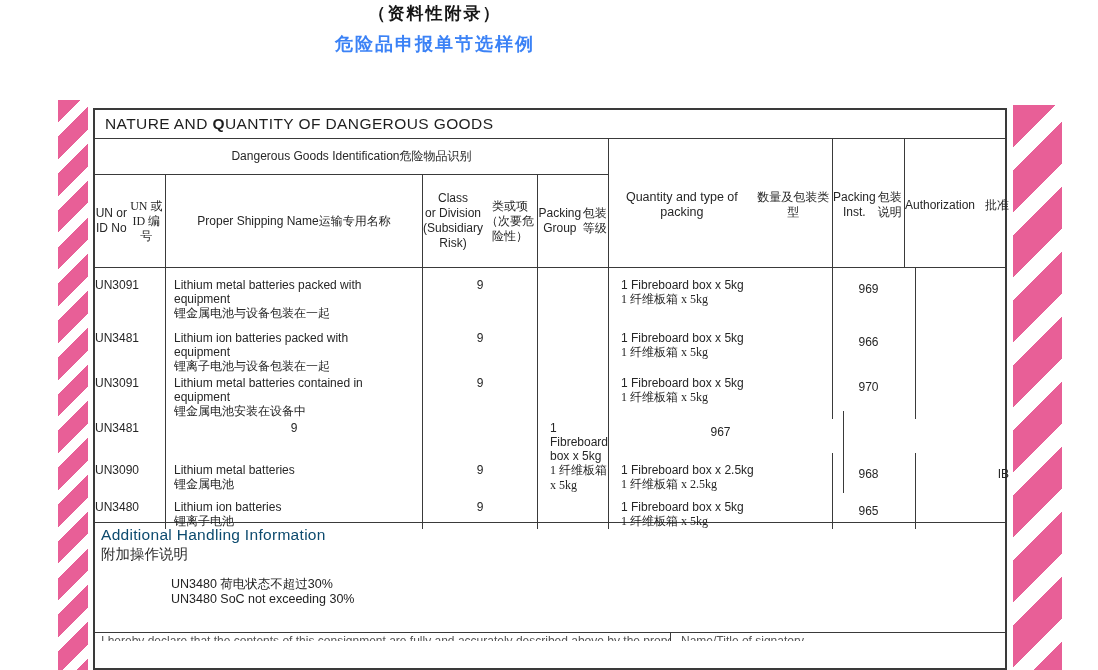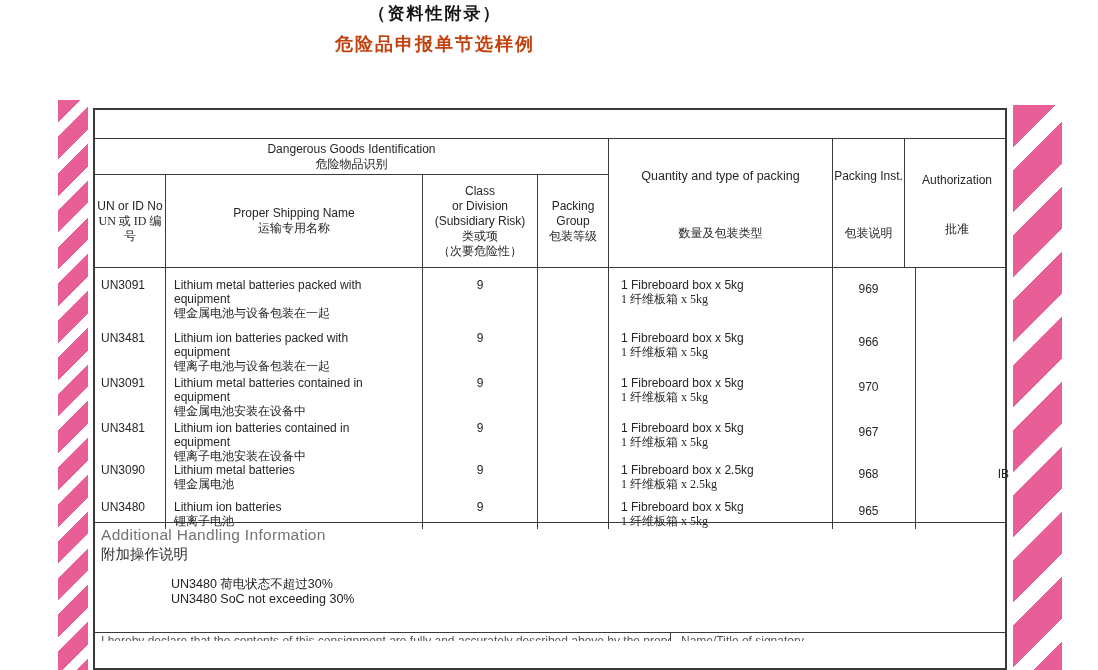--- a/index.html
+++ b/index.html
@@ -6,21 +6,21 @@
   body{
     width:1098px;height:670px;overflow:hidden;position:relative;
     background:#ffffff;
     font-family:"Liberation Sans","DejaVu Sans",sans-serif;
     color:#262626;
   }
   .zh{font-family:"Liberation Serif","DejaVu Serif",serif;}
   
   .heading-block{position:absolute;left:0;top:2px;width:870px;text-align:center;}
   .appendix-label{font-size:17px;font-weight:bold;color:#161616;letter-spacing:2px;}
-  .page-title{font-size:18px;font-weight:bold;color:#c2410c;margin-top:7px;letter-spacing:2px;}
+  .page-title{font-size:18px;font-weight:bold;color:#3b82f6;margin-top:7px;letter-spacing:2px;}
   
   .stripe{position:absolute;}
   .stripe-left{
     left:58px;top:100px;width:30px;height:570px;
     background:repeating-linear-gradient(135deg,#e85f97 0 16px,#ffffff 16px 26px);
   }
   .stripe-right{
     left:1013px;top:105px;width:49px;height:565px;
     background:repeating-linear-gradient(135deg,#e85f97 0 30px,#ffffff 30px 46px);
   }
@@ -36,54 +36,54 @@
   .title-en{font-size:15.5px;letter-spacing:0.4px;color:#1e1e1e;white-space:nowrap;}
   .title-en b{font-weight:bold;}
   .title-zh{font-size:16px;margin-left:46px;color:#1e1e1e;white-space:nowrap;}
   
   .header{
     display:grid;
     grid-template-columns:70px 257px 115px 71px 224px 72px 105px;
     grid-template-rows:36px 92px;
     border-bottom:1px solid #3a3a3a;box-sizing:border-box;
   }
-  .hcell{box-sizing:border-box;display:flex;flex-direction:column;align-items:center;justify-content:center;text-align:center;font-size:12px;line-height:15px;color:#262626;}
+  .hcell{box-sizing:border-box;display:flex;flex-direction:row;align-items:center;justify-content:center;text-align:center;font-size:12px;line-height:15px;color:#262626;}
   .h-dgi{grid-column:1/5;grid-row:1;border-bottom:1px solid #3a3a3a;}
   .h-un{grid-column:1;grid-row:2;}
   .h-psn{grid-column:2;grid-row:2;border-left:1px solid #3a3a3a;}
   .h-class{grid-column:3;grid-row:2;border-left:1px solid #3a3a3a;white-space:pre-line;}
   .h-pg{grid-column:4;grid-row:2;border-left:1px solid #3a3a3a;}
   .h-qty{grid-column:5;grid-row:1/3;border-left:1px solid #3a3a3a;justify-content:space-between;padding:30px 0 26px 0;}
   .h-pi{grid-column:6;grid-row:1/3;border-left:1px solid #3a3a3a;justify-content:space-between;padding:30px 0 26px 0;}
   .h-auth{grid-column:7;grid-row:1/3;border-left:1px solid #3a3a3a;justify-content:space-between;padding:34px 0 30px 0;}
   .hcell .zh{white-space:pre-line;}
   .h-qty .en{font-size:12.5px;}
   
   .body-rows{box-sizing:border-box;}
   .drow{
     display:grid;
     grid-template-columns:70px 257px 115px 71px 224px 72px 105px;
     box-sizing:border-box;
   }
   .r1{height:53px;}.r2{height:45px;}.r3{height:45px;}.r4{height:42px;}.r5{height:37px;}.r6{height:33px;}
   .dcell{box-sizing:border-box;font-size:12px;line-height:14px;padding-top:10px;}
-  .c-un{padding-left:6px;}
+  .c-un{}
   .c-psn{border-left:1px solid #3a3a3a;padding-left:8px;padding-right:34px;}
   .c-class{border-left:1px solid #3a3a3a;text-align:center;}
   .c-pg{border-left:1px solid #3a3a3a;}
   .c-qty{border-left:1px solid #3a3a3a;padding-left:12px;}
   .c-inst{border-left:1px solid #3a3a3a;text-align:center;padding-top:14px;}
   .c-auth{border-left:1px solid #3a3a3a;text-align:right;padding-top:14px;margin-left:11px;}
   .psn-zh,.qty-zh{font-size:12px;line-height:15px;}
   
   .additional{
     height:110px;box-sizing:border-box;border-top:1px solid #3a3a3a;margin-top:-1px;
     padding:3px 8px 0 6px;
   }
-  .ah-en{font-size:15.5px;color:#737373;letter-spacing:0.3px;}
+  .ah-en{font-size:15.5px;color:#0c4a6e;letter-spacing:0.3px;}
   .ah-zh{font-size:14.5px;color:#2d2d2d;margin-top:1px;}
   .ah-notes{margin-top:13px;padding-left:70px;}
   .ah-note{font-size:12.5px;line-height:15px;color:#222;}
   
   .declaration{
     height:40px;box-sizing:border-box;border-top:1px solid #3a3a3a;
     display:grid;grid-template-columns:575px 335px;
   }
   .decl-cell{box-sizing:border-box;overflow:hidden;height:8px;padding:2px 0 0 6px;}
   .decl-right{border-left:1px solid #3a3a3a;padding-left:10px;}
@@ -96,20 +96,21 @@
   <div class="appendix-label">（资料性附录）</div>
   <div class="page-title">危险品申报单节选样例</div>
 </div>
 
 <div class="stripe stripe-left"></div>
 <div class="stripe stripe-right"></div>
 
 <div class="dg-table">
 
   <div class="title-row">
+    <span class="title-en"><span>NATURE AND </span><b>Q</b><span>UANTITY OF DANGEROUS GOODS</span></span>
   </div>
 
   <div class="header">
     <div class="hcell h-dgi">
       <div class="en">Dangerous Goods Identification</div>
       <div class="zh">危险物品识别</div>
     </div>
     <div class="hcell h-un">
       <div class="en">UN or ID No</div>
       <div class="zh">UN 或 ID 编号</div>
@@ -188,24 +189,20 @@
       <div class="dcell c-qty">
         <div>1 Fibreboard box x 5kg</div>
         <div class="qty-zh zh">1 纤维板箱 x 5kg</div>
       </div>
       <div class="dcell c-inst">970</div>
       <div class="dcell c-auth"></div>
     </div>
 
     <div class="drow r4">
       <div class="dcell c-un">UN3481</div>
-      <div class="dcell c-psn">
-        <div>Lithium ion batteries contained in equipment</div>
-        <div class="psn-zh zh">锂离子电池安装在设备中</div>
-      </div>
       <div class="dcell c-class">9</div>
       <div class="dcell c-pg"></div>
       <div class="dcell c-qty">
         <div>1 Fibreboard box x 5kg</div>
         <div class="qty-zh zh">1 纤维板箱 x 5kg</div>
       </div>
       <div class="dcell c-inst">967</div>
       <div class="dcell c-auth"></div>
     </div>
 

